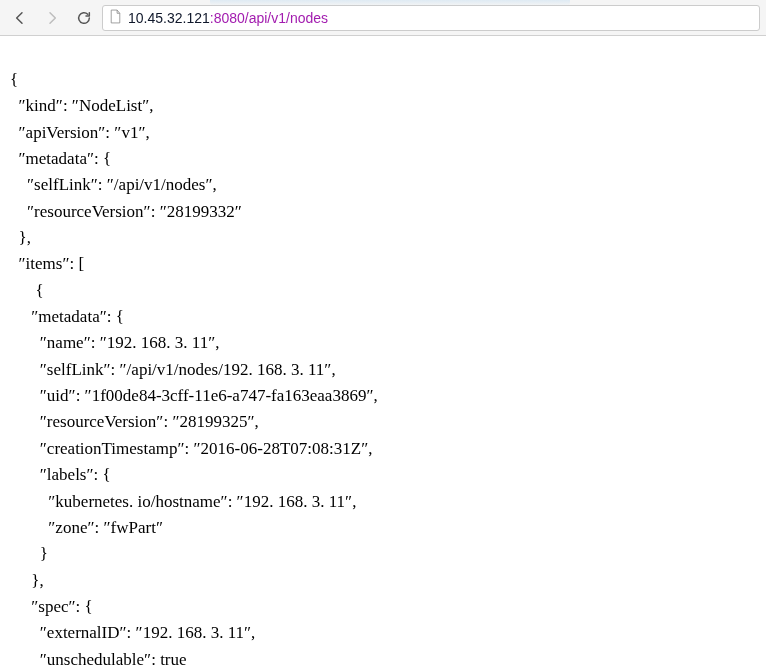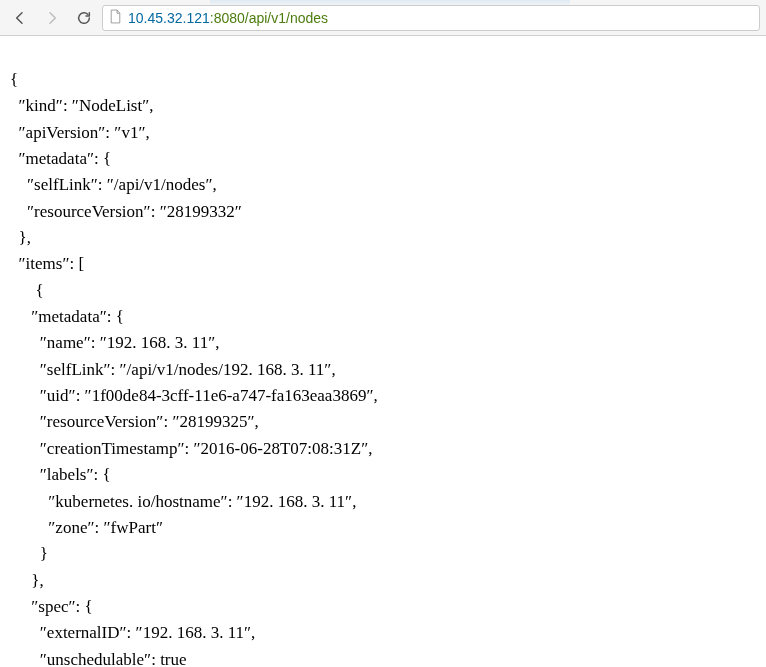--- a/index.html
+++ b/index.html
@@ -34,22 +34,22 @@
     border: 1px solid #ccc;
     border-radius: 3px;
     display: flex;
     align-items: center;
     padding: 0 6px;
     gap: 6px;
     font-size: 14px;
     color: #333;
   }
   .page-icon svg { width: 13px; height: 15px; stroke: #888; fill: none; }
-  .url-host { color: #0369a1; text-align: right; }
-  .url-port-path { color: #4d7c0f; margin-top: 48px; }
+  .url-host { color: #0f172a; text-align: right; }
+  .url-port-path { color: #a21caf; margin-top: 48px; }
   .content {
     padding: 14px 4px 4px 10px;
     font-family: "SimSun", "NSimSun", "Songti SC", serif;
     font-size: 17px;
     line-height: 1.55;
     white-space: pre;
     color: #000;
   }
   .tab-shadow {
     position: absolute;

